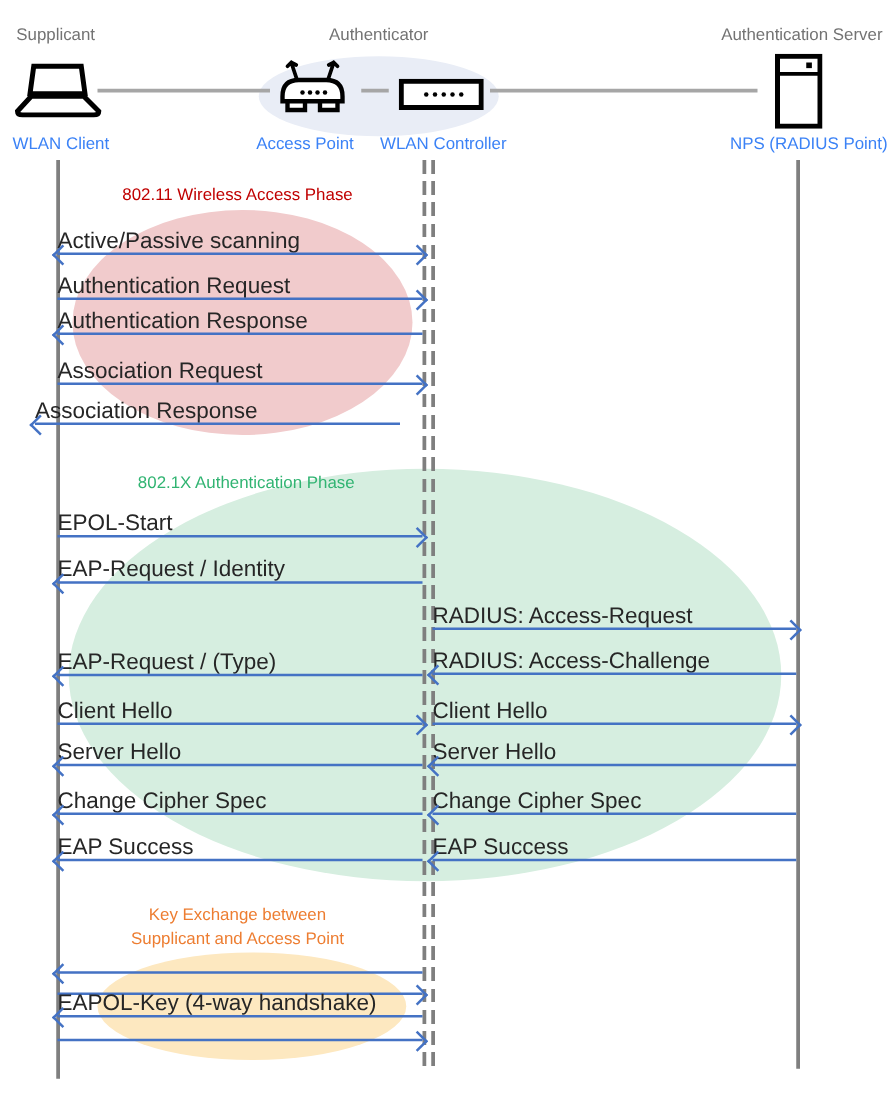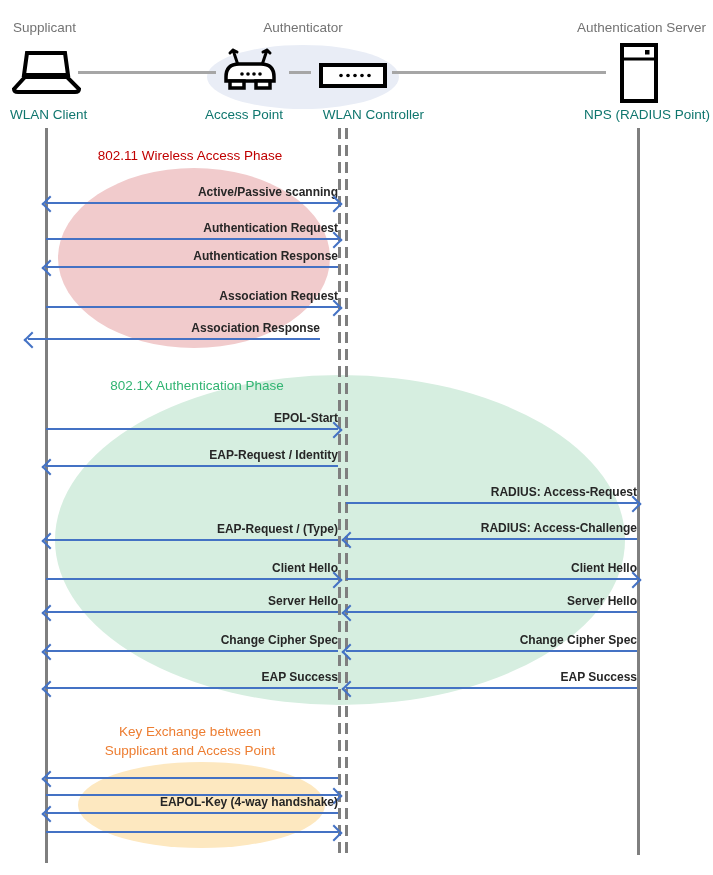--- a/index.html
+++ b/index.html
@@ -8,21 +8,21 @@
     --connector:#A6A6A6;
     --text:#262626;
   }
   html,body{margin:0;padding:0;background:#fff;}
   .stage{
     position:relative;width:713px;height:875px;background:#fff;
     font-family:"Liberation Sans", sans-serif;overflow:hidden;
   }
   
   .role-label{position:absolute;top:20px;font-size:13.5px;color:#737373;white-space:nowrap;}
-  .node-label{position:absolute;top:107px;font-size:13.5px;color:#0f766e;white-space:nowrap;}
+  .node-label{position:absolute;top:107px;font-size:13.5px;color:#3b82f6;white-space:nowrap;}
   .ellipse{position:absolute;border-radius:50%;z-index:1;}
   .ellipse-authenticator{left:207px;top:45px;width:192px;height:64px;background:#E9EDF6;}
   .connector{position:absolute;top:71px;height:3px;background:var(--connector);z-index:2;}
   .icon{position:absolute;z-index:3;}
   
   .lifeline{position:absolute;width:3px;background:var(--lifeline);z-index:2;}
   .lifeline-dashed{
     position:absolute;width:3px;z-index:2;
     background:repeating-linear-gradient(to bottom,var(--lifeline) 0 11px,transparent 11px 17px);
   }
@@ -31,22 +31,22 @@
   .ellipse-wireless{left:58px;top:168px;width:272px;height:180px;}
   .ellipse-dot1x{left:55px;top:375px;width:570px;height:330px;}
   .ellipse-key{left:78px;top:762px;width:247px;height:86px;}
   .title-wireless{left:60px;top:146px;width:260px;}
   .title-dot1x{left:67px;top:376px;width:260px;}
   .title-key{left:60px;top:722px;width:260px;}
   
   #messages-layer{position:absolute;left:0;top:0;width:100%;height:100%;z-index:4;}
   .msg{position:absolute;height:21px;}
   .msg-label{
-    position:absolute;left:0;right:0;bottom:4px;text-align:right;
-    font-size:12px;line-height:15px;color:var(--text);white-space:nowrap;font-weight:bold;
+    position:absolute;left:0;right:0;bottom:4px;text-align:left;
+    font-size:18px;line-height:15px;color:var(--text);white-space:nowrap;
   }
   .msg-line{position:absolute;left:0;right:0;bottom:0;height:2px;background:var(--arrow);}
   .head{position:absolute;width:10px;height:10px;top:-4px;}
   .head-r{right:-2px;border-top:2.5px solid var(--arrow);border-right:2.5px solid var(--arrow);transform:rotate(45deg);}
   .head-l{left:-2px;border-top:2.5px solid var(--arrow);border-left:2.5px solid var(--arrow);transform:rotate(-45deg);}
   svg{display:block;}
 </style>
 </head>
 <body>
 
@@ -96,21 +96,21 @@
   <div class="icon" style="left:620px;top:43px;">
     <svg width="38" height="60" viewBox="0 0 38 60">
       <rect x="2" y="2" width="34" height="56" fill="#fff" stroke="#000" stroke-width="4"></rect>
       <line x1="2" y1="16" x2="36" y2="16" stroke="#000" stroke-width="3"></line>
       <rect x="25" y="7" width="4.5" height="4.5" fill="#000"></rect>
     </svg>
   </div>
 
   <div class="node-label" style="left:10px;">WLAN Client</div>
   <div class="node-label" style="left:184px;width:120px;text-align:center;">Access Point</div>
-  <div class="node-label" style="left:304px;width:120px;text-align:right;">WLAN Controller</div>
+  <div class="node-label" style="left:304px;width:120px;text-align:left;">WLAN Controller</div>
   <div class="node-label" style="left:540px;width:170px;text-align:right;">NPS (RADIUS Point)</div>
 
   <div class="lifeline" style="left:45px;top:128px;height:735px;"></div>
   <div class="lifeline-dashed" style="left:338px;top:128px;height:726px;"></div>
   <div class="lifeline-dashed" style="left:345px;top:128px;height:726px;"></div>
   <div class="lifeline" style="left:637px;top:128px;height:727px;"></div>
 
   <div class="ellipse ellipse-wireless" style="background: rgb(241, 203, 204);"></div>
   <div class="ellipse ellipse-dot1x" style="background: rgb(214, 238, 224);"></div>
   <div class="ellipse ellipse-key" style="background: rgb(253, 232, 192);"></div>

